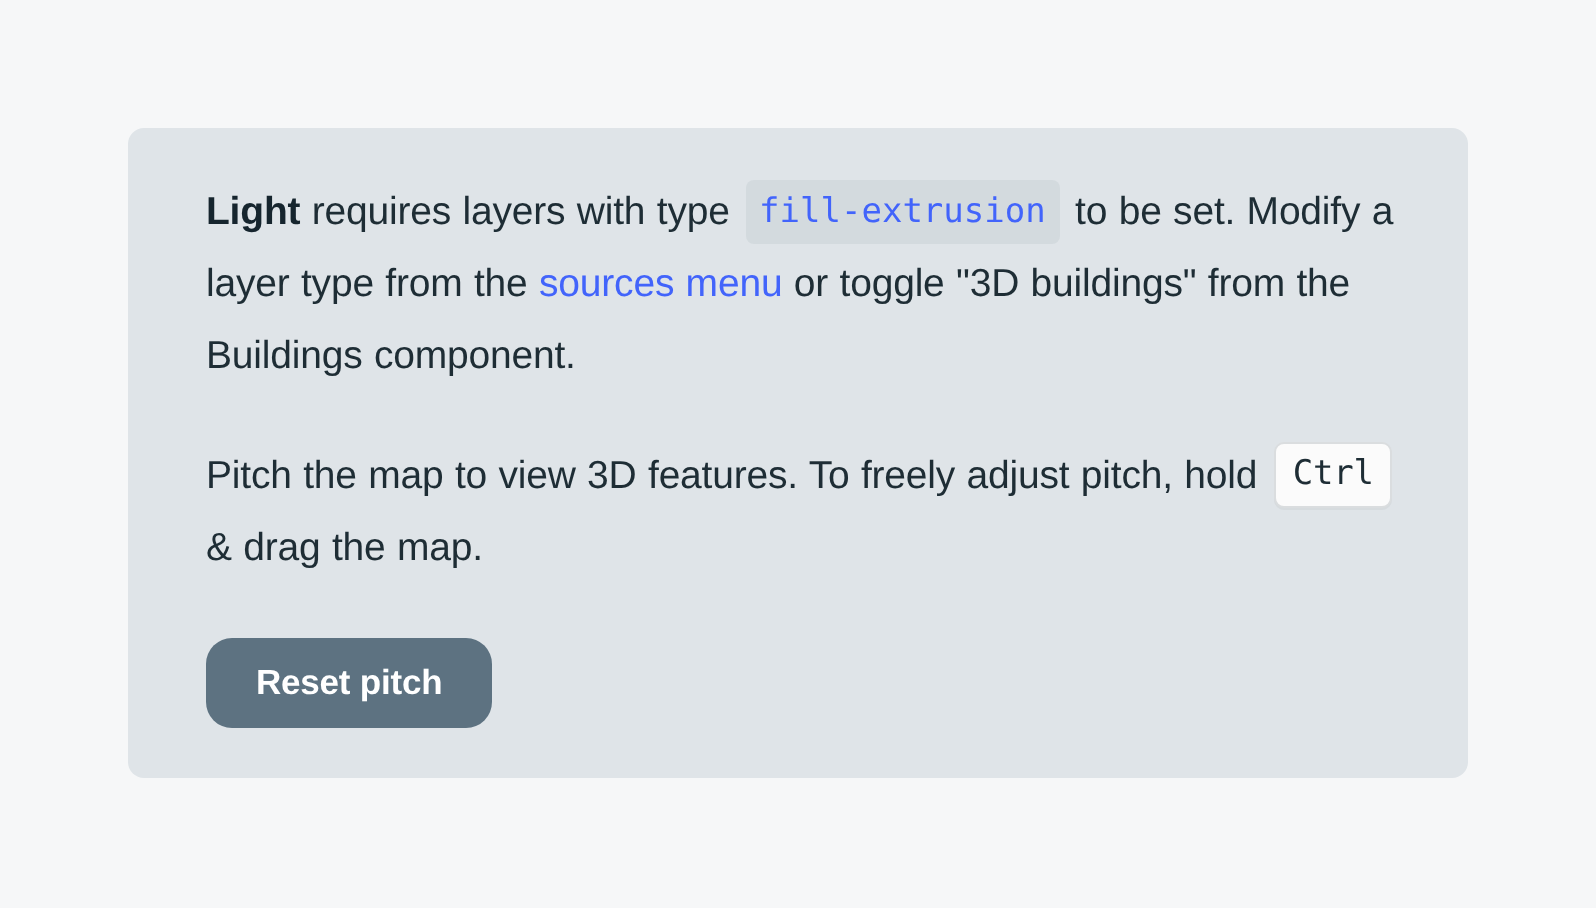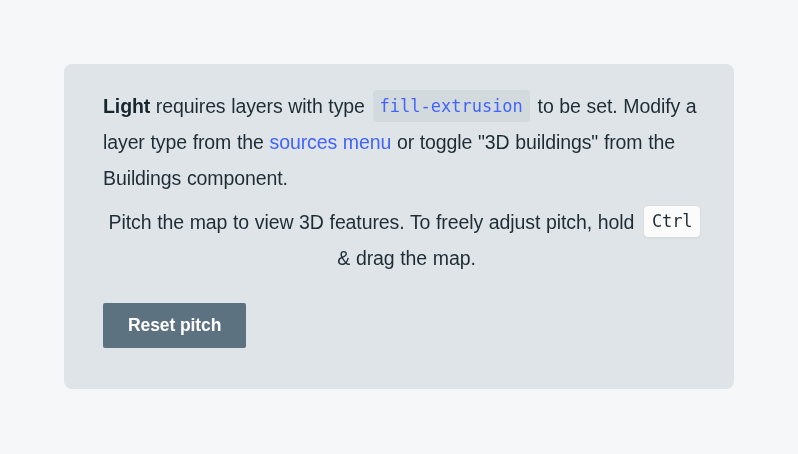--- a/index.html
+++ b/index.html
@@ -42,22 +42,21 @@
     font-family: "Liberation Sans", sans-serif;
     word-spacing: 0.4px;
   }
 
   .para-1 {
     margin-top: 0;
     margin-bottom: 0;
   }
 
   .para-2 {
-    margin-top: 8px;
-    text-align: center;
+    margin-top: 24px;
   }
 
   .bold {
     font-weight: bold;
     color: #16252e;
   }
 
   .code-chip {
     display: inline-block;
     background: #d3dade;
@@ -95,21 +94,21 @@
 
   .btn-row {
     margin-top: 27px;
   }
 
   .reset-btn {
     display: inline-block;
     background: #5d7281;
     color: #ffffff;
     border: none;
-    border-radius: 2px;
+    border-radius: 13px;
     font-family: "Liberation Sans", sans-serif;
     font-size: 17.5px;
     font-weight: bold;
     letter-spacing: -0.1px;
     padding: 0 25px;
     height: 45px;
     line-height: 45px;
     cursor: pointer;
     text-align: center;
   }

